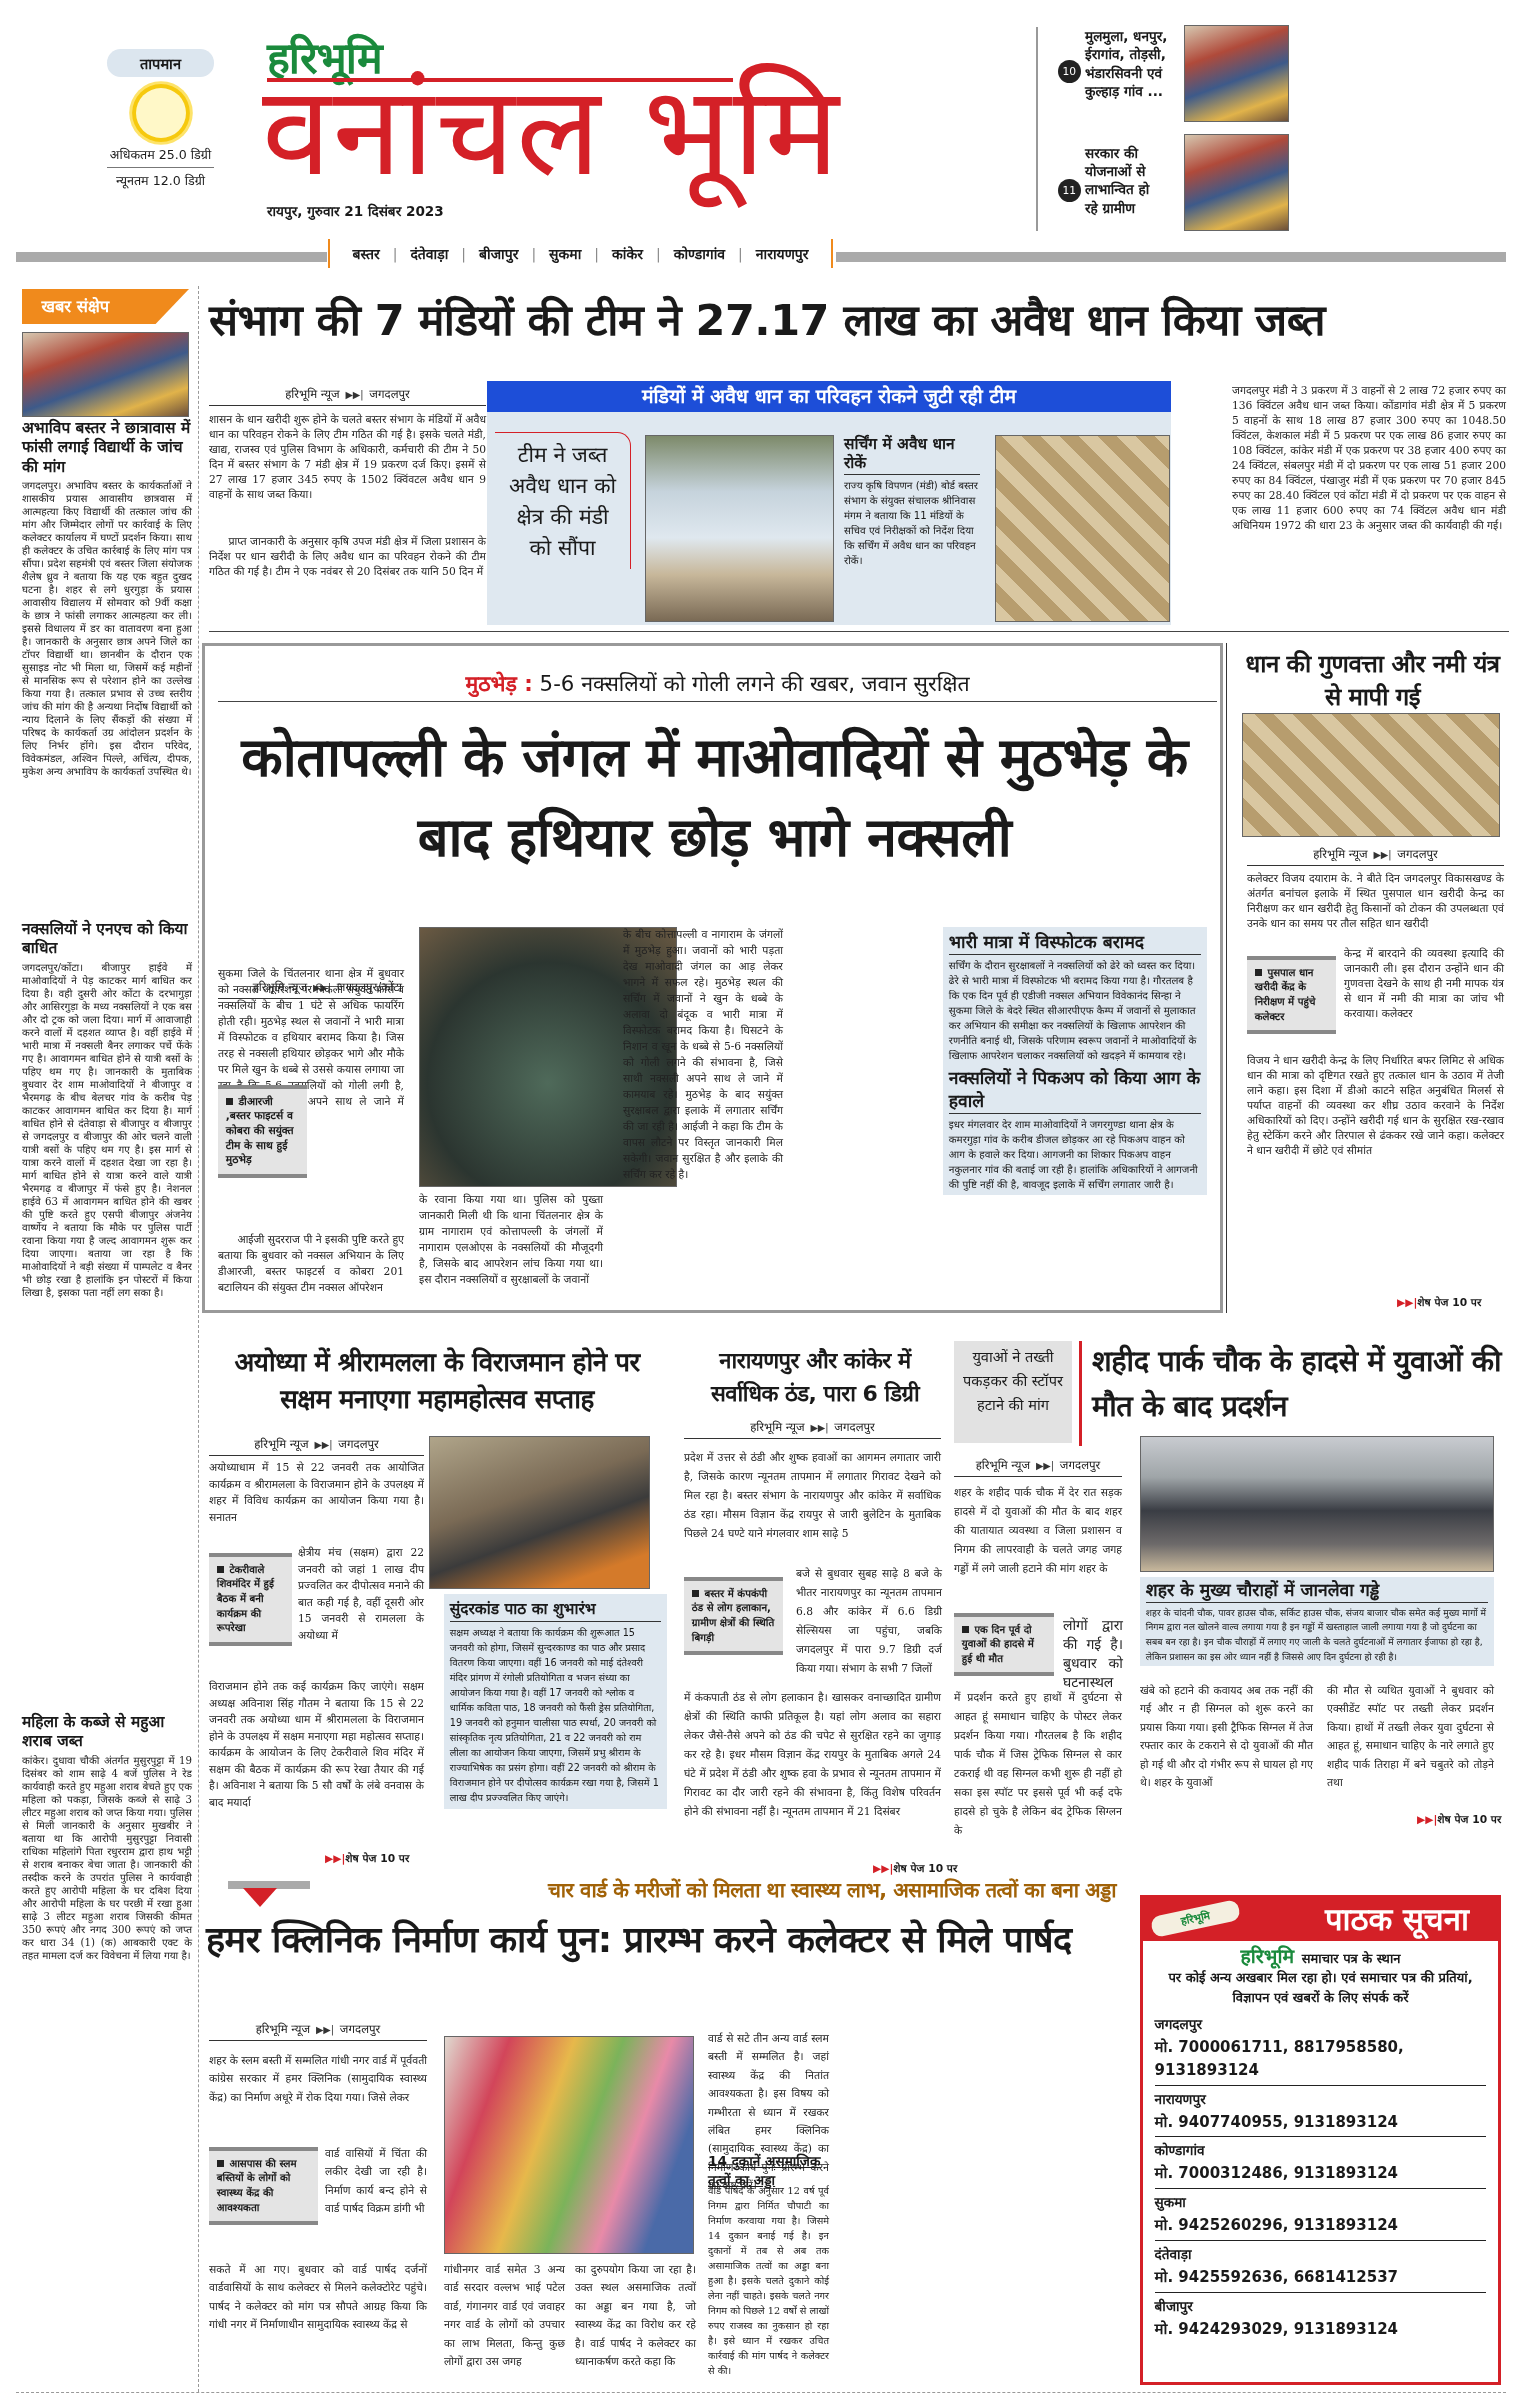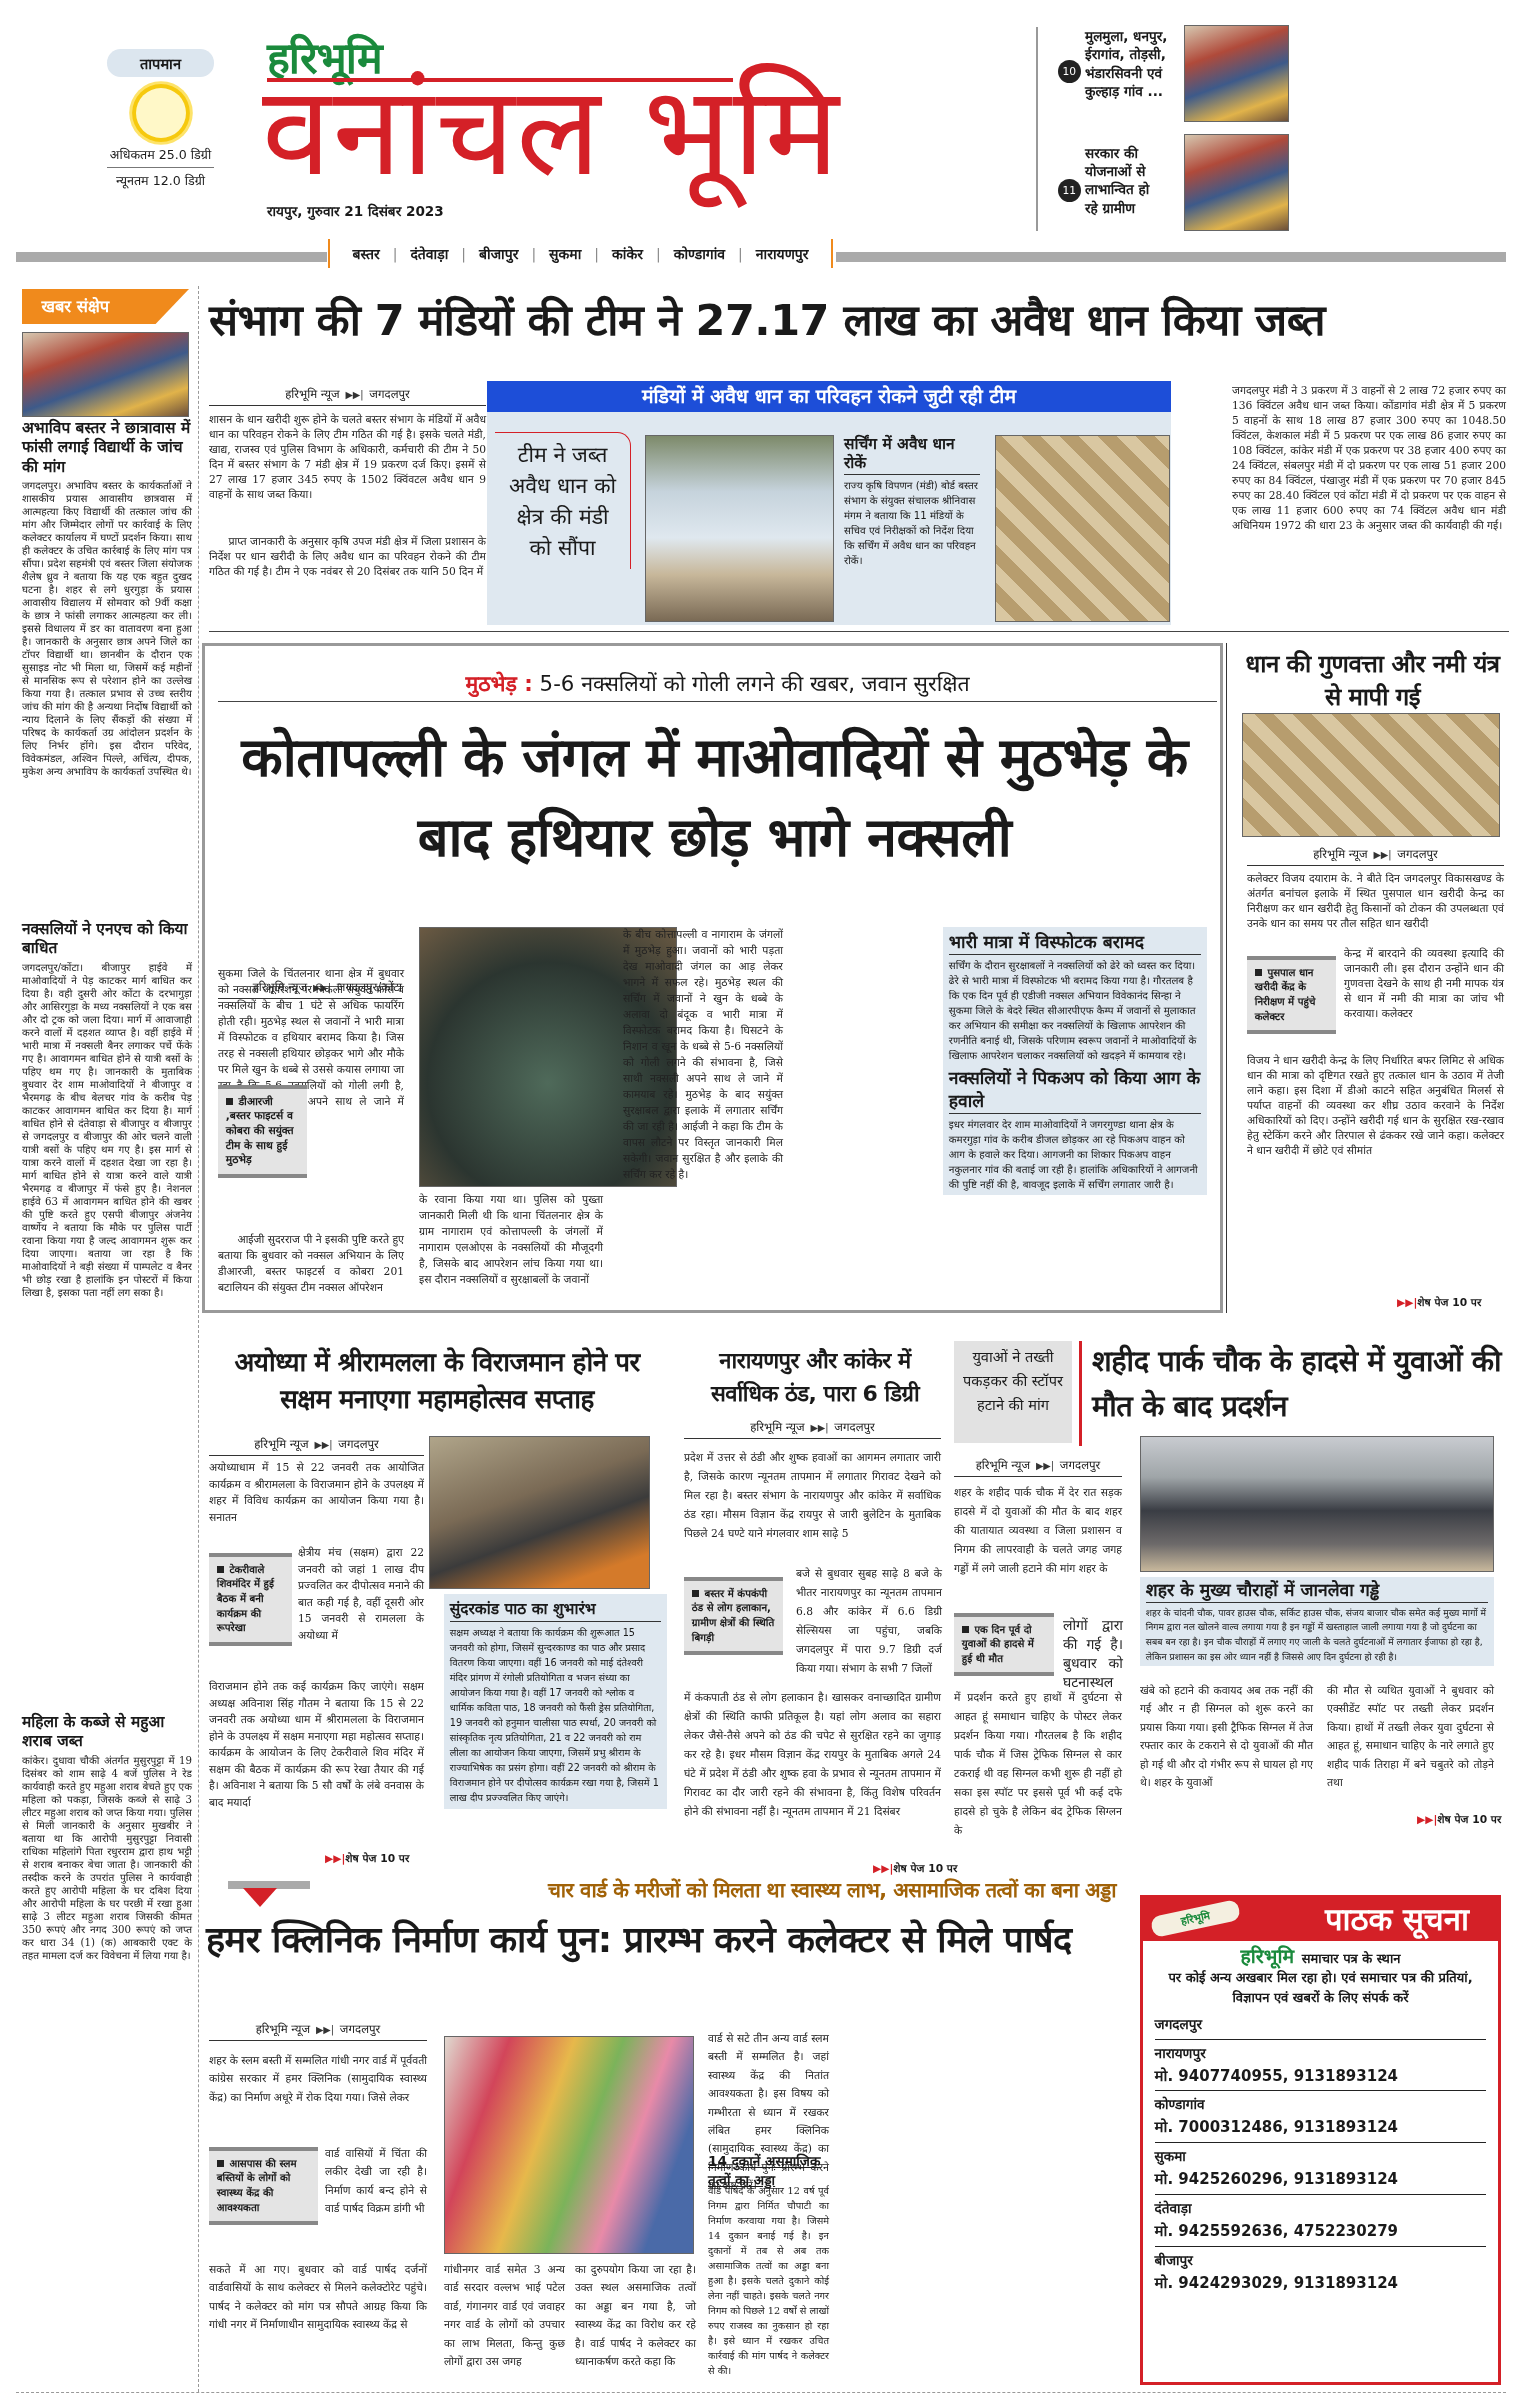--- a/index.html
+++ b/index.html
@@ -225,36 +225,37 @@
     <span>पाठक सूचना</span>
   </div>
   <div style="padding:5.8px 11.6px;">
     <div style="text-align:center;font-weight:bold;font-size:13px;line-height:19.4px;">
       <span style="color:#1a8a3c;font-size:19.4px;margin-right:7.8px;">हरिभूमि</span><span>समाचार पत्र के स्थान</span><br>
       <span>पर कोई अन्य अखबार मिल रहा हो। एवं समाचार पत्र की प्रतियां, विज्ञापन एवं खबरों के लिए संपर्क करें</span>
     </div>
     <div id="contacts" style="margin-top:3.9px;">
         <div style="border-bottom: 1.5px solid rgb(34, 34, 34); padding: 1.9px 0px 2.9px;">
           <div style="font-weight: bold; font-size: 13.6px; line-height: 23px;">जगदलपुर</div>
+          <div style="font-weight: bold; font-size: 15px; line-height: 23px;">मो. 7000061711, 8817958580, 9131893124</div>
         </div>
         <div style="border-bottom: 1.5px solid rgb(34, 34, 34); padding: 1.9px 0px 2.9px;">
           <div style="font-weight: bold; font-size: 13.6px; line-height: 23px;">नारायणपुर</div>
           <div style="font-weight: bold; font-size: 15px; line-height: 23px;">मो. 9407740955, 9131893124</div>
         </div>
         <div style="border-bottom: 1.5px solid rgb(34, 34, 34); padding: 1.9px 0px 2.9px;">
           <div style="font-weight: bold; font-size: 13.6px; line-height: 23px;">कोण्डागांव</div>
           <div style="font-weight: bold; font-size: 15px; line-height: 23px;">मो. 7000312486, 9131893124</div>
         </div>
         <div style="border-bottom: 1.5px solid rgb(34, 34, 34); padding: 1.9px 0px 2.9px;">
           <div style="font-weight: bold; font-size: 13.6px; line-height: 23px;">सुकमा</div>
           <div style="font-weight: bold; font-size: 15px; line-height: 23px;">मो. 9425260296, 9131893124</div>
         </div>
         <div style="border-bottom: 1.5px solid rgb(34, 34, 34); padding: 1.9px 0px 2.9px;">
           <div style="font-weight: bold; font-size: 13.6px; line-height: 23px;">दंतेवाड़ा</div>
-          <div style="font-weight: bold; font-size: 15px; line-height: 23px;">मो. 9425592636, 4752230279</div>
+          <div style="font-weight: bold; font-size: 15px; line-height: 23px;">मो. 9425592636, 6681412537</div>
         </div>
         <div style="border-bottom: none; padding: 1.9px 0px 2.9px;">
           <div style="font-weight: bold; font-size: 13.6px; line-height: 23px;">बीजापुर</div>
           <div style="font-weight: bold; font-size: 15px; line-height: 23px;">मो. 9424293029, 9131893124</div>
         </div>
       </div>
   </div>
 </div>
 
 <div class="abs" style="left:15.5px;top:2392px;width:1490px;border-top:1px dashed #999;"></div>

